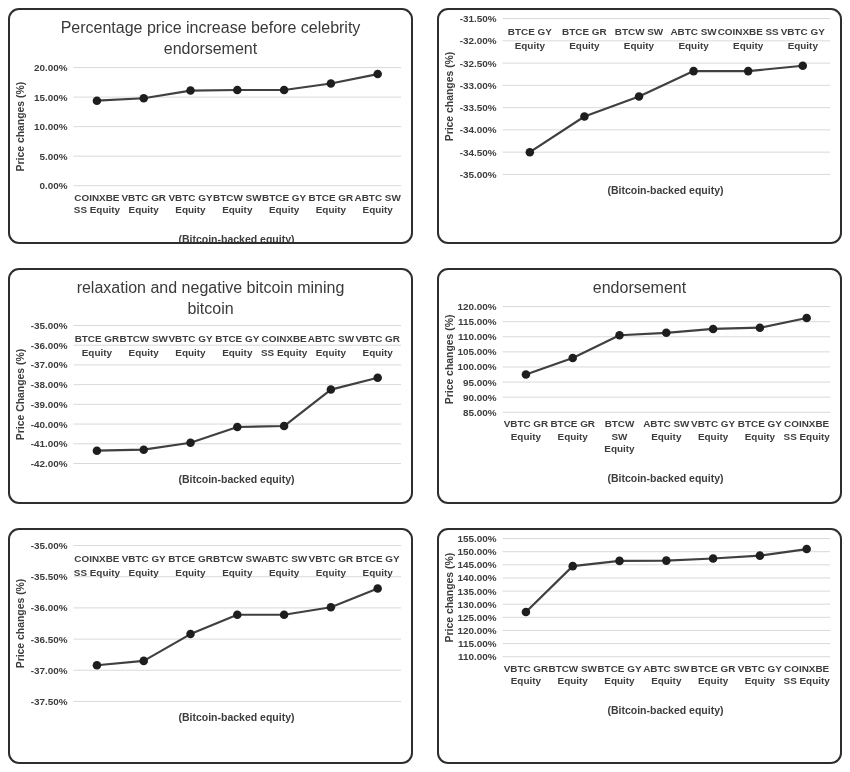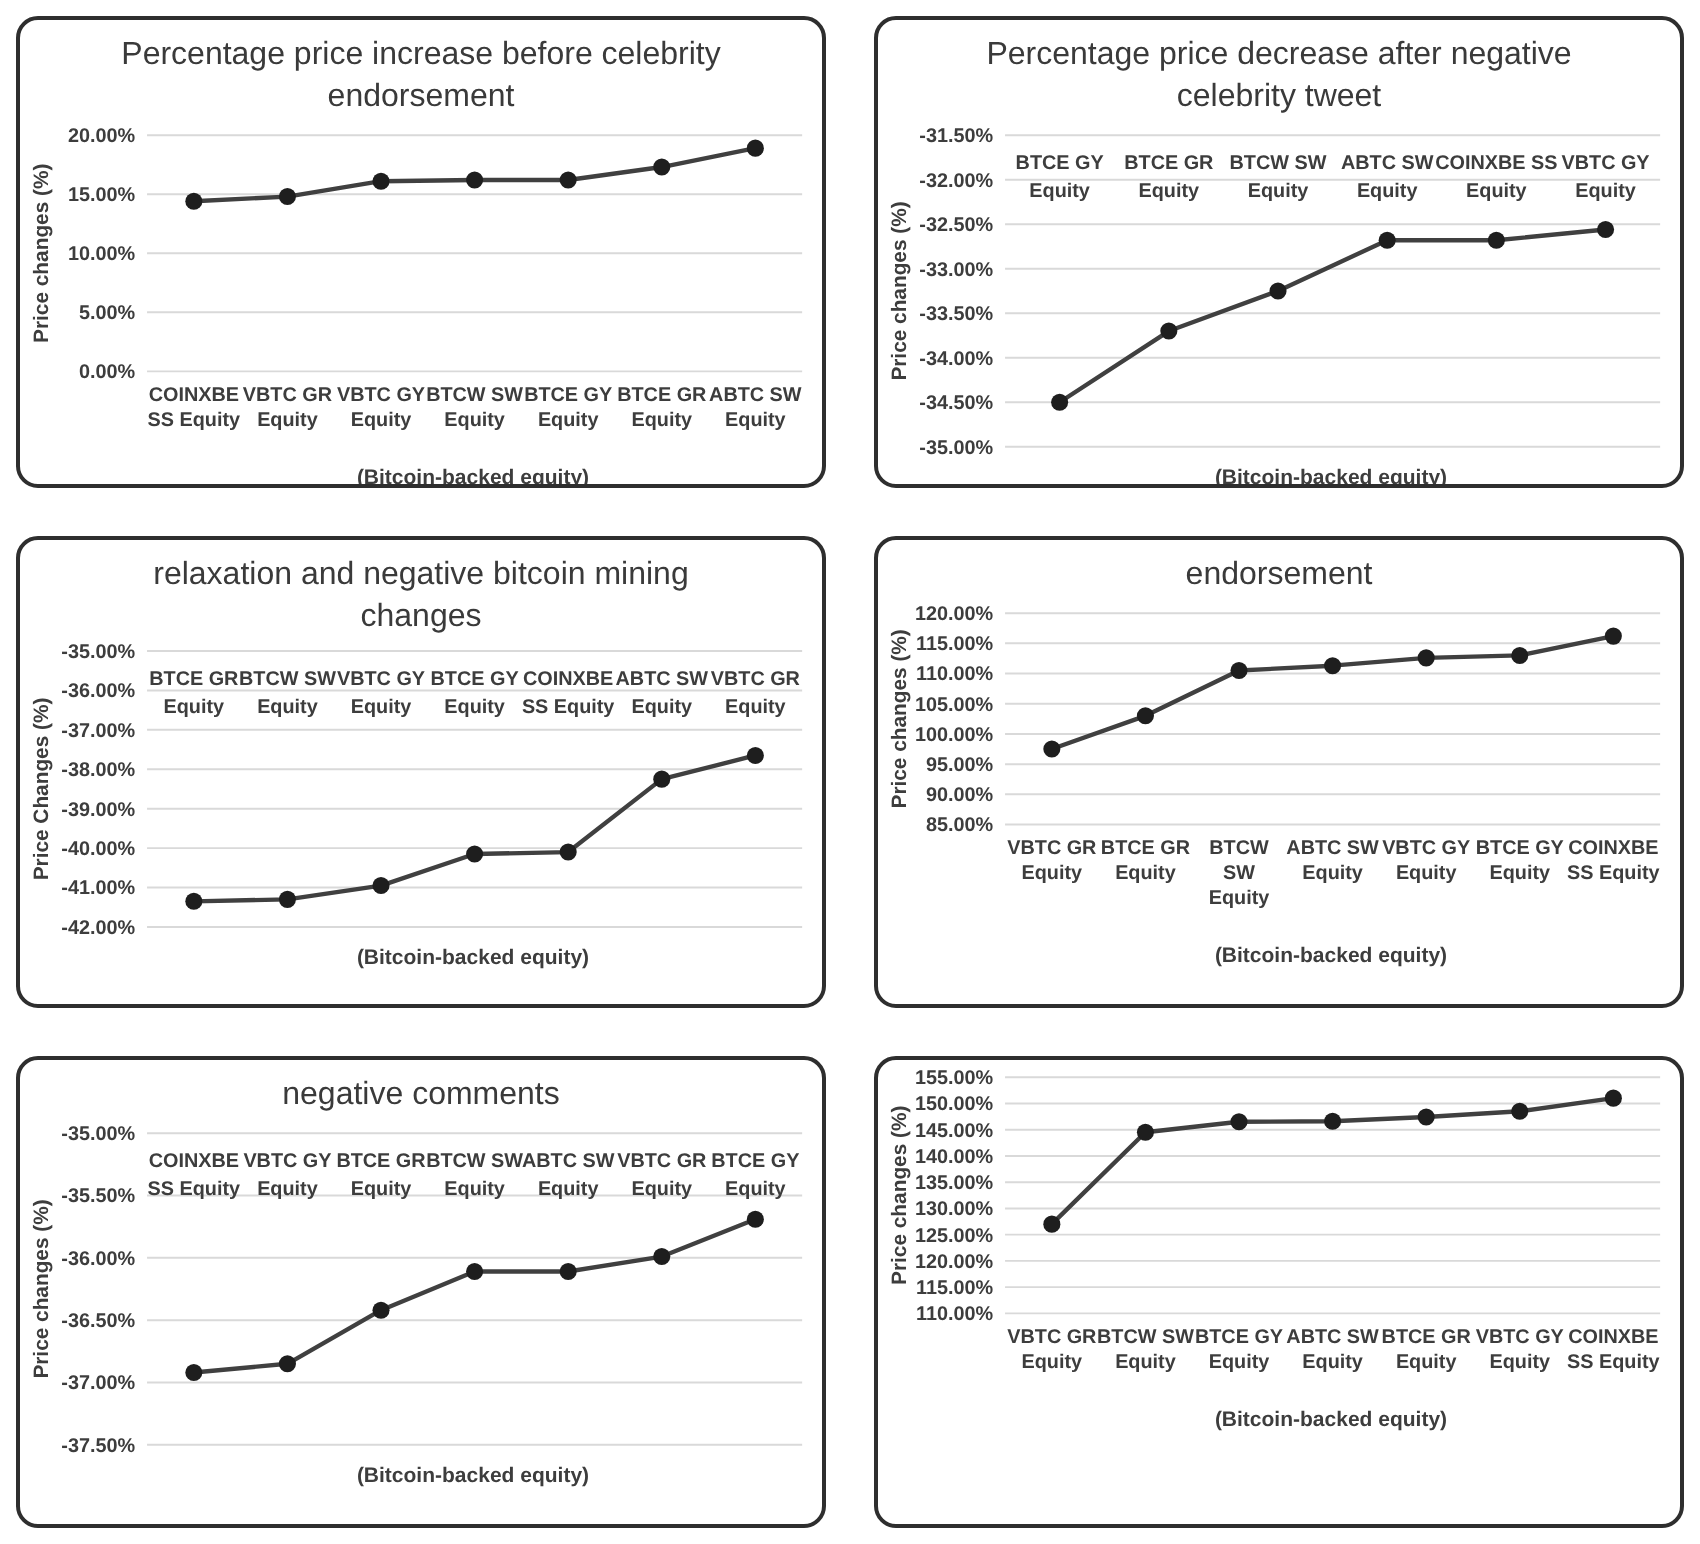--- a/index.html
+++ b/index.html
@@ -73,24 +73,20 @@
           <text x="323.2857142857143" y="142" text-anchor="middle" class="cat">BTCE GR</text>
           <text x="323.2857142857143" y="154.5" text-anchor="middle" class="cat">Equity</text>
           <text x="370.42857142857144" y="142" text-anchor="middle" class="cat">ABTC SW</text>
           <text x="370.42857142857144" y="154.5" text-anchor="middle" class="cat">Equity</text>
         </svg>
       </div>
     <div class="xlabel">(Bitcoin-backed equity)</div>
   </section>
   <section class="panel">
     <div class="chart-body">
-        <div class="chart-title">
-          <div>Percentage price decrease after negative</div>
-          <div>celebrity tweet</div>
-        </div>
         <svg viewBox="0 0 404 170" height="170" width="100%">
           <line x1="64" y1="8" x2="394" y2="8" stroke="#d9d9d9" stroke-width="1"></line>
           <text x="58" y="11.5" text-anchor="end" class="tick">-31.50%</text>
           <line x1="64" y1="30.428571428571427" x2="394" y2="30.428571428571427" stroke="#d9d9d9" stroke-width="1"></line>
           <text x="58" y="33.92857142857143" text-anchor="end" class="tick">-32.00%</text>
           <line x1="64" y1="52.857142857142854" x2="394" y2="52.857142857142854" stroke="#d9d9d9" stroke-width="1"></line>
           <text x="58" y="56.357142857142854" text-anchor="end" class="tick">-32.50%</text>
           <line x1="64" y1="75.28571428571428" x2="394" y2="75.28571428571428" stroke="#d9d9d9" stroke-width="1"></line>
           <text x="58" y="78.78571428571428" text-anchor="end" class="tick">-33.00%</text>
           <line x1="64" y1="97.71428571428571" x2="394" y2="97.71428571428571" stroke="#d9d9d9" stroke-width="1"></line>
@@ -122,21 +118,21 @@
           <text x="366.5" y="25" text-anchor="middle" class="cat">VBTC GY</text>
           <text x="366.5" y="39" text-anchor="middle" class="cat">Equity</text>
         </svg>
       </div>
     <div class="xlabel">(Bitcoin-backed equity)</div>
   </section>
   <section class="panel">
     <div class="chart-body">
         <div class="chart-title">
           <div>relaxation and negative bitcoin mining</div>
-          <div>changes</div>
+          <div>bitcoin</div>
         </div>
         <svg viewBox="0 0 404 150" height="150" width="100%">
           <line x1="64" y1="6" x2="394" y2="6" stroke="#d9d9d9" stroke-width="1"></line>
           <text x="58" y="9.5" text-anchor="end" class="tick">-35.00%</text>
           <line x1="64" y1="25.857142857142858" x2="394" y2="25.857142857142858" stroke="#d9d9d9" stroke-width="1"></line>
           <text x="58" y="29.357142857142858" text-anchor="end" class="tick">-36.00%</text>
           <line x1="64" y1="45.714285714285715" x2="394" y2="45.714285714285715" stroke="#d9d9d9" stroke-width="1"></line>
           <text x="58" y="49.214285714285715" text-anchor="end" class="tick">-37.00%</text>
           <line x1="64" y1="65.57142857142857" x2="394" y2="65.57142857142857" stroke="#d9d9d9" stroke-width="1"></line>
           <text x="58" y="69.07142857142857" text-anchor="end" class="tick">-38.00%</text>
@@ -221,21 +217,20 @@
           <text x="323.2857142857143" y="142" text-anchor="middle" class="cat">Equity</text>
           <text x="370.42857142857144" y="129.5" text-anchor="middle" class="cat">COINXBE</text>
           <text x="370.42857142857144" y="142" text-anchor="middle" class="cat">SS Equity</text>
         </svg>
       </div>
     <div class="xlabel">(Bitcoin-backed equity)</div>
   </section>
   <section class="panel">
     <div class="chart-body">
         <div class="chart-title">
-          <div>negative comments</div>
         </div>
         <svg viewBox="0 0 404 170" height="170" width="100%">
           <line x1="64" y1="8" x2="394" y2="8" stroke="#d9d9d9" stroke-width="1"></line>
           <text x="58" y="11.5" text-anchor="end" class="tick">-35.00%</text>
           <line x1="64" y1="39.400000000000006" x2="394" y2="39.400000000000006" stroke="#d9d9d9" stroke-width="1"></line>
           <text x="58" y="42.900000000000006" text-anchor="end" class="tick">-35.50%</text>
           <line x1="64" y1="70.80000000000001" x2="394" y2="70.80000000000001" stroke="#d9d9d9" stroke-width="1"></line>
           <text x="58" y="74.30000000000001" text-anchor="end" class="tick">-36.00%</text>
           <line x1="64" y1="102.2" x2="394" y2="102.2" stroke="#d9d9d9" stroke-width="1"></line>
           <text x="58" y="105.7" text-anchor="end" class="tick">-36.50%</text>

